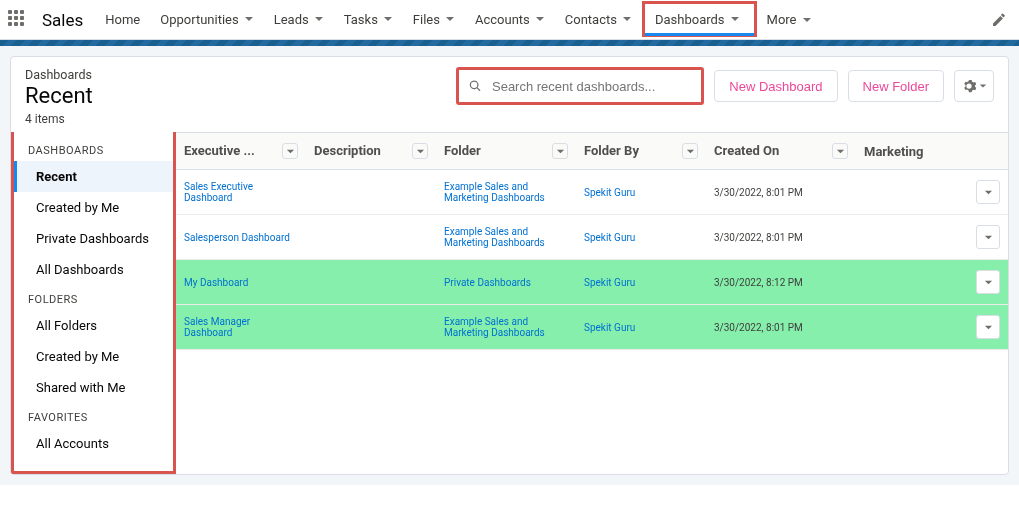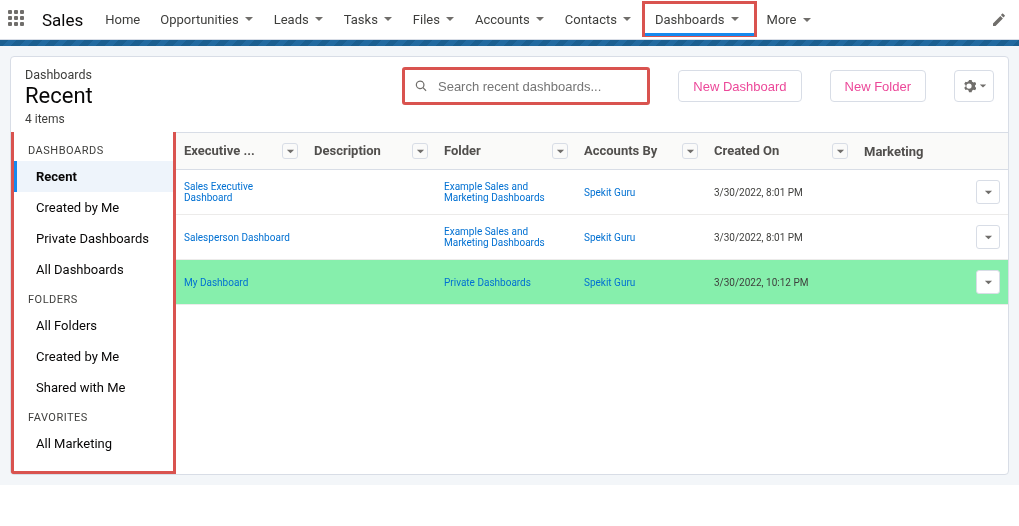--- a/index.html
+++ b/index.html
@@ -62,21 +62,21 @@
   }
   .card-header {
     display:flex;
     padding: 10px 14px 6px 14px;
     align-items:flex-start;
   }
   .head-left { display:flex; flex-direction:column; }
   .head-eyebrow { font-size:12.5px; color:#3e3e3c; }
   .head-title { font-size:22px; color:#080707; margin-top:1px; }
   .head-count { font-size:12px; color:#3e3e3c; margin-top:4px; }
-  .head-right { margin-left:auto; display:flex; gap:28px; align-items:center; }
+  .head-right { margin-left:auto; display:flex; gap:10px; align-items:center; }
   .search-wrap {
     display:flex; align-items:center;
     border:3px solid #d9534f;
     height:38px; width:248px;
     padding:0 10px;
     border-radius:3px;
     background:#fff;
   }
   .search-wrap svg { width:14px;height:14px; fill:#706e6b; margin-right:8px;}
   .search-wrap input {
@@ -268,21 +268,21 @@
         <div class="side-item">Created by Me</div>
         <div class="side-item">Private Dashboards</div>
         <div class="side-item">All Dashboards</div>
 
         <div class="side-group-label">FOLDERS</div>
         <div class="side-item">All Folders</div>
         <div class="side-item">Created by Me</div>
         <div class="side-item">Shared with Me</div>
 
         <div class="side-group-label">FAVORITES</div>
-        <div class="side-item">All Marketing</div>
+        <div class="side-item">All Accounts</div>
       </div>
 
       <div class="table-wrap">
         <table>
           <thead>
             <tr>
               <th class="col-name">
                 <span>Executive ...</span>
                 <span class="sort-chev">
                     <svg viewBox="0 0 10 10">
@@ -300,21 +300,21 @@
               </th>
               <th class="col-folder">
                 <span>Folder</span>
                 <span class="sort-chev">
                     <svg viewBox="0 0 10 10">
                       <path d="M1 3l4 4 4-4z"></path>
                     </svg>
                   </span>
               </th>
               <th class="col-created-by">
-                <span>Accounts By</span>
+                <span>Folder By</span>
                 <span class="sort-chev">
                     <svg viewBox="0 0 10 10">
                       <path d="M1 3l4 4 4-4z"></path>
                     </svg>
                   </span>
               </th>
               <th class="col-created-on">
                 <span>Created On</span>
                 <span class="sort-chev">
                     <svg viewBox="0 0 10 10">
@@ -357,21 +357,36 @@
                       <path d="M1 3l4 4 4-4z"></path>
                     </svg>
                   </div>
                 </td>
               </tr>
               <tr>
                 <td><span class="link">My Dashboard</span></td>
                 <td></td>
                 <td><span class="link">Private Dashboards</span></td>
                 <td><span class="link">Spekit Guru</span></td>
-                <td>3/30/2022, 10:12 PM</td>
+                <td>3/30/2022, 8:12 PM</td>
+                <td></td>
+                <td>
+                  <div class="row-menu">
+                    <svg viewBox="0 0 10 10">
+                      <path d="M1 3l4 4 4-4z"></path>
+                    </svg>
+                  </div>
+                </td>
+              </tr>
+              <tr>
+                <td><span class="link">Sales Manager Dashboard</span></td>
+                <td></td>
+                <td><span class="link">Example Sales and Marketing Dashboards</span></td>
+                <td><span class="link">Spekit Guru</span></td>
+                <td>3/30/2022, 8:01 PM</td>
                 <td></td>
                 <td>
                   <div class="row-menu">
                     <svg viewBox="0 0 10 10">
                       <path d="M1 3l4 4 4-4z"></path>
                     </svg>
                   </div>
                 </td>
               </tr>
             </tbody>

